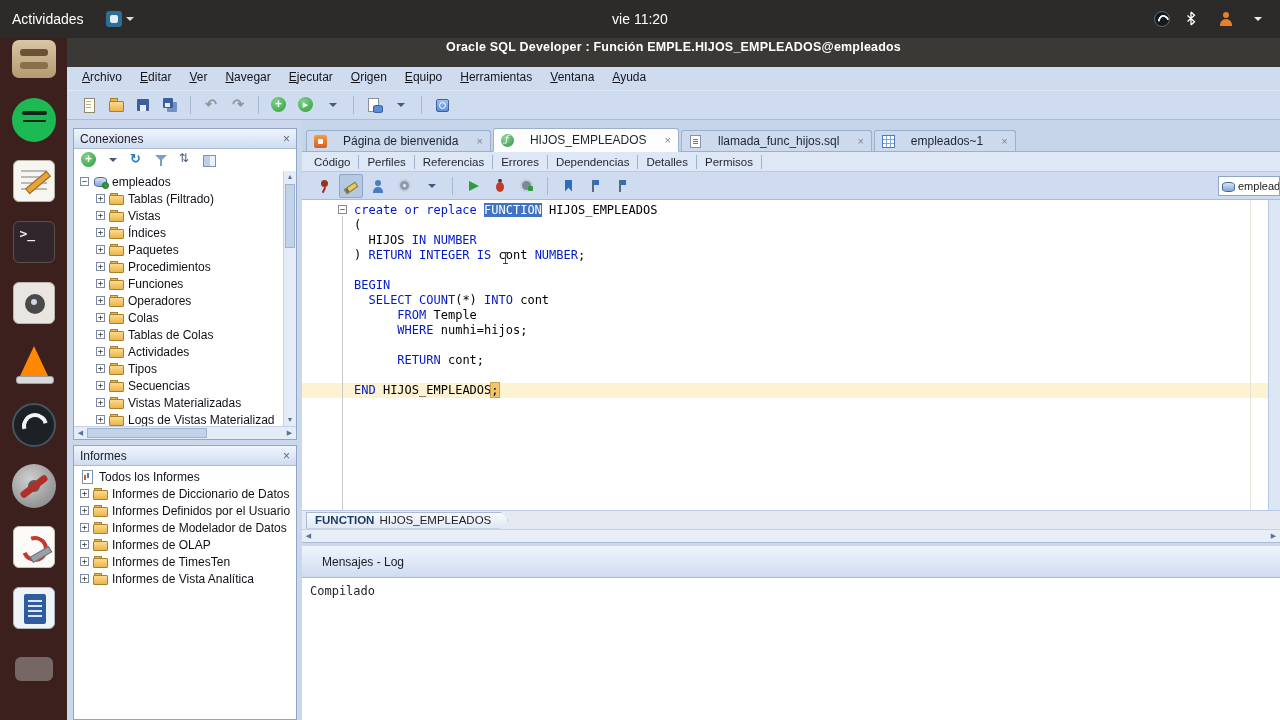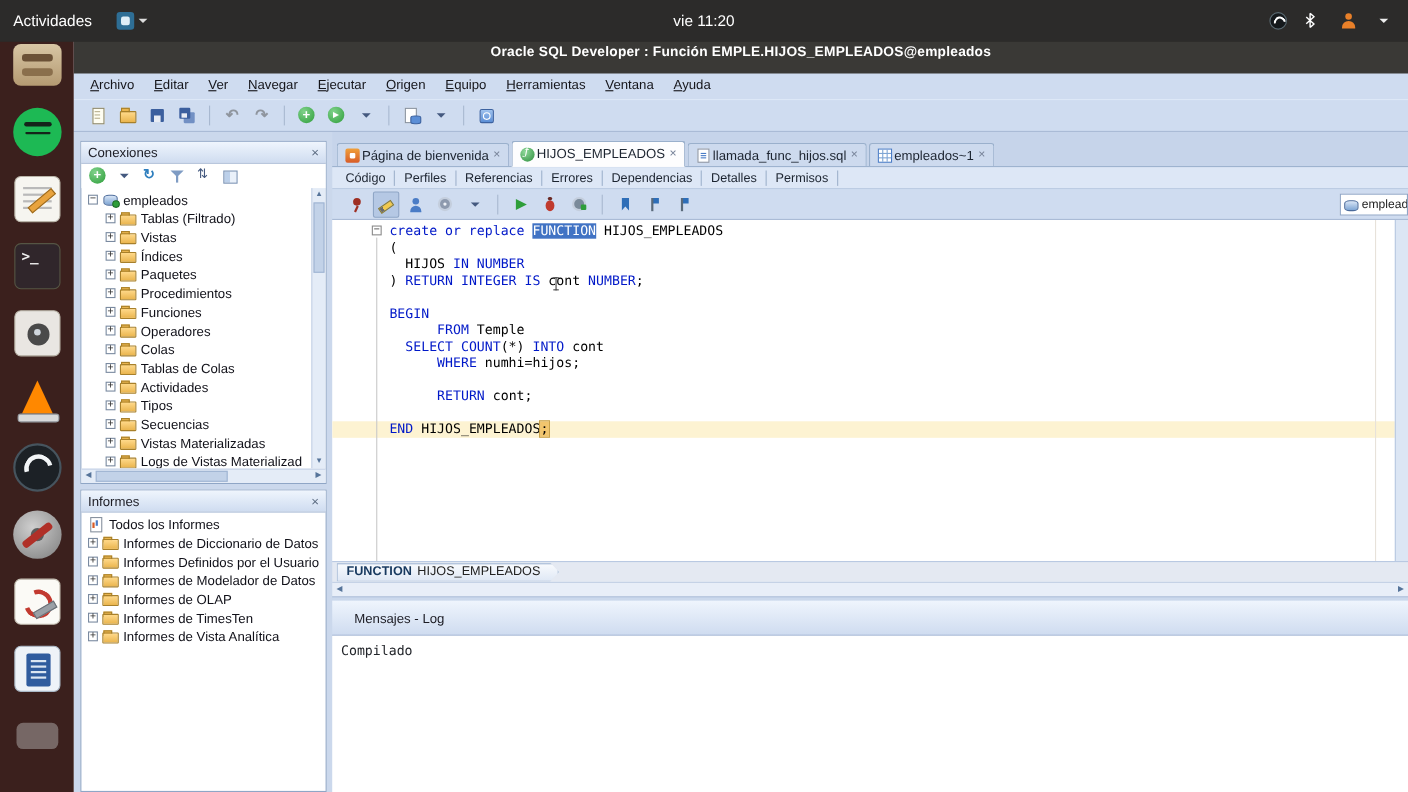--- a/index.html
+++ b/index.html
@@ -223,21 +223,21 @@
   .sa{width:13px;height:12px;font-size:7px;color:#56749a;text-align:center;line-height:12px;flex:none;}
   .sa.left::before{content:"◀";} .sa.right::before{content:"▶";}
   .sa.right{margin-left:auto;}
   .sthumb{width:120px;height:10px;background:#c2d2e8;border:1px solid #9fb4d2;flex:none;}
 
   
   .right-col{flex:1;min-width:0;display:flex;flex-direction:column;padding-top:8px;
     background:#c6d4ea;}
   .tabbar{height:24px;flex:none;display:flex;align-items:flex-end;gap:2px;padding-left:4px;
     border-bottom:1px solid #9ab0cc;}
-  .tab{height:21px;display:flex;align-items:center;gap:2px;padding:0 7px;font-size:12px;
+  .tab{height:21px;display:flex;align-items:center;gap:16px;padding:0 7px;font-size:12px;
     color:#1c2430;background:#cddaee;border:1px solid #9ab0cc;border-bottom:none;
     border-radius:3px 3px 0 0;white-space:nowrap;}
   .tab.active{background:#fdfdfe;height:24px;margin-bottom:-1px;border-bottom:1px solid #fdfdfe;}
   .tab-x{color:#78849a;font-size:11px;margin-left:2px;}
   .tab-x::before{content:"×";}
   .ti{display:inline-block;position:relative;width:13px;height:13px;flex:none;}
   .ti-welcome{background:linear-gradient(#f0a03a,#d85c28);border-radius:2px;}
   .ti-welcome::after{content:"";position:absolute;left:4px;top:4px;width:5px;height:5px;
     background:#fff;border-radius:1px;}
   .ti-function{border-radius:50%;background:radial-gradient(circle at 35% 30%,#8fd99a,#2e8e3e);}
@@ -653,22 +653,22 @@
       <div class="code-area">
         <div class="fold-box"></div>
         <div class="fold-line"></div>
         <div class="code-lines" id="codelines">
             <div class="code-line"><span class="tok-kw">create or replace </span><span class="tok-sel">FUNCTION</span><span class="tok-pl"> HIJOS_EMPLEADOS</span></div>
             <div class="code-line"><span class="tok-pl">(</span></div>
             <div class="code-line"><span class="tok-pl">  HIJOS </span><span class="tok-kw">IN NUMBER</span></div>
             <div class="code-line"><span class="tok-pl">) </span><span class="tok-kw">RETURN INTEGER IS</span><span class="tok-pl"> cont </span><span class="tok-kw">NUMBER</span><span class="tok-pl">;</span></div>
             <div class="code-line"></div>
             <div class="code-line"><span class="tok-kw">BEGIN</span></div>
+            <div class="code-line"><span class="tok-pl">  </span><span class="tok-kw">SELECT COUNT</span><span class="tok-pl">(*) </span><span class="tok-kw">INTO</span><span class="tok-pl"> cont</span></div>
             <div class="code-line"><span class="tok-pl">      </span><span class="tok-kw">FROM</span><span class="tok-pl"> Temple</span></div>
-            <div class="code-line"><span class="tok-pl">  </span><span class="tok-kw">SELECT COUNT</span><span class="tok-pl">(*) </span><span class="tok-kw">INTO</span><span class="tok-pl"> cont</span></div>
             <div class="code-line"><span class="tok-pl">      </span><span class="tok-kw">WHERE</span><span class="tok-pl"> numhi=hijos;</span></div>
             <div class="code-line"></div>
             <div class="code-line"><span class="tok-pl">      </span><span class="tok-kw">RETURN</span><span class="tok-pl"> cont;</span></div>
             <div class="code-line"></div>
             <div class="code-line current"><span class="tok-kw">END</span><span class="tok-pl"> HIJOS_EMPLEADOS</span><span class="tok-caret">;</span></div>
           </div>
         <div class="margin-line"></div>
         <div class="code-rgutter"></div>
         <div class="ibeam"></div>
       </div>

